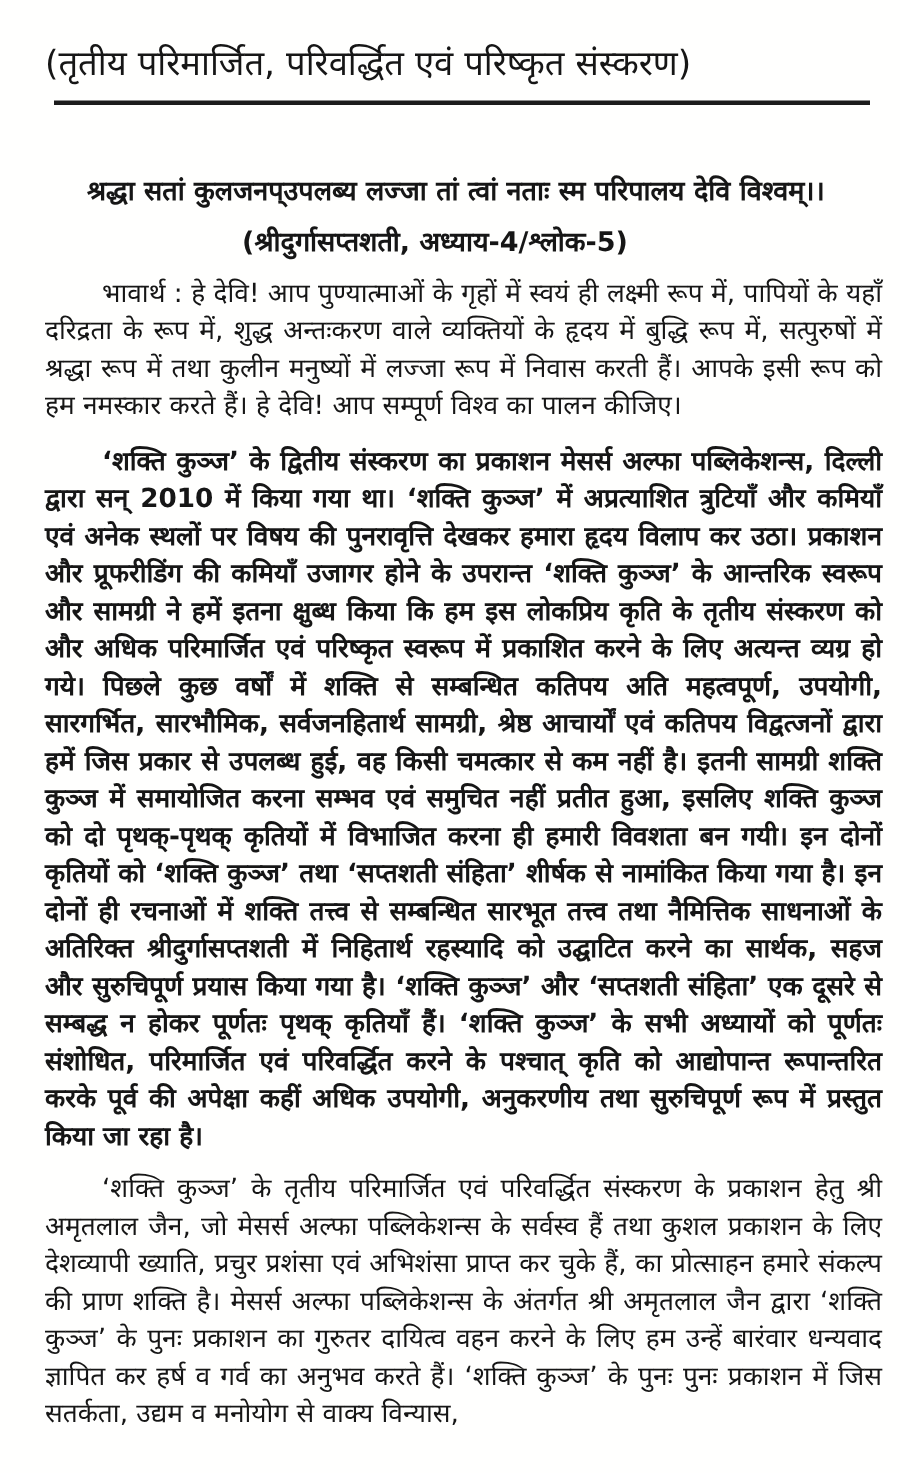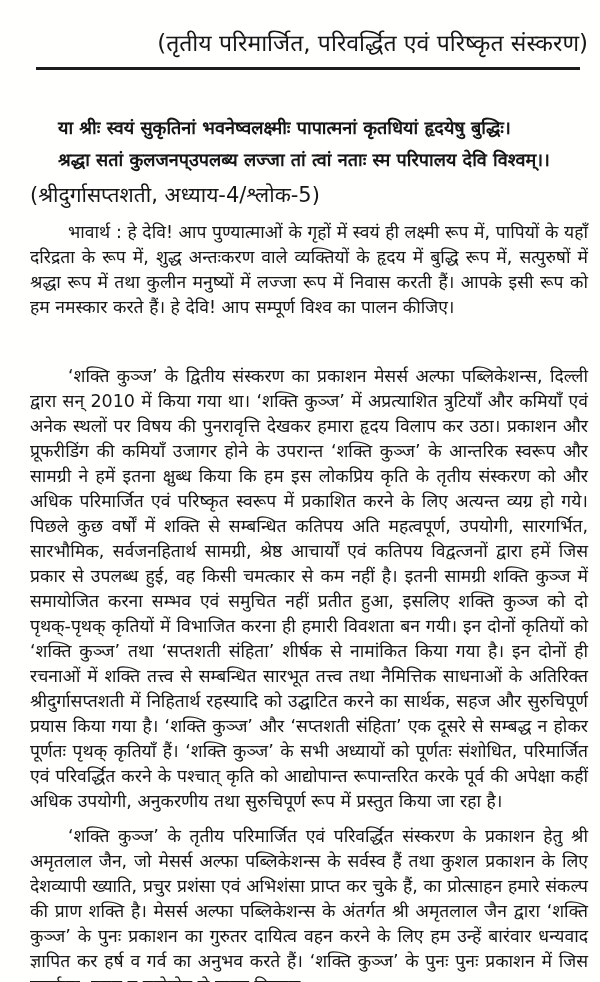--- a/index.html
+++ b/index.html
@@ -22,67 +22,66 @@
   .title {
     margin: 0;
     text-align: center;
     font-size: 44px;
     line-height: 52px;
     font-weight: 700;
     letter-spacing: 1px;
   }
   .subtitle {
     margin-top: 6px;
-    text-align: right;
+    text-align: left;
     font-size: 23px;
     line-height: 30px;
     font-weight: 400;
   }
   .rule {
     border: none;
     border-top: 3px solid #1c1c1c;
     margin: 9px 8px 0 6px;
   }
   .verse {
     margin: 42px 0 0 28px;
     font-weight: 700;
     font-size: 18px;
     line-height: 32px;
     white-space: nowrap;
   }
   .verse-attribution {
     margin: 4px 38px 0 0;
-    text-align: left;
-    font-weight: 400;
-    font-size: 21px;
+    text-align: center;
+    font-weight: 700;
+    font-size: 18px;
   }
   .para {
     margin: 0;
     font-size: 17.5px;
     line-height: 25px;
     text-align: justify;
     text-indent: 38px;
   }
   .para-meaning { margin-top: 12px; }
-  .para-body-1  { margin-top: 44px; }
+  .para-body-1  { margin-top: 12px; font-weight: bold; }
   .para-body-2  { margin-top: 10px; }
   .bold { font-weight: 400; }
 </style>
 </head>
 <body>
 
 <div class="page">
 
 
   <div class="subtitle">(तृतीय परिमार्जित, परिवर्द्धित एवं परिष्कृत संस्करण)</div>
 
   <hr class="rule">
 
   <div class="verse">
-    <div class="verse-line">या श्रीः स्वयं सुकृतिनां भवनेष्वलक्ष्मीः पापात्मनां कृतधियां हृदयेषु बुद्धिः।</div>
     <div class="verse-line">श्रद्धा सतां कुलजनप्उपलब्य लज्जा तां त्वां नताः स्म परिपालय देवि विश्वम्।।</div>
   </div>
 
   <div class="verse-attribution">(श्रीदुर्गासप्तशती, अध्याय-4/श्लोक-5)</div>
 
   <p class="para para-meaning"><span class="bold">भावार्थ :</span> <span>हे देवि! आप पुण्यात्माओं के गृहों में स्वयं ही लक्ष्मी रूप में, पापियों के यहाँ दरिद्रता के रूप में, शुद्ध अन्तःकरण वाले व्यक्तियों के हृदय में बुद्धि रूप में, सत्पुरुषों में श्रद्धा रूप में तथा कुलीन मनुष्यों में लज्जा रूप में निवास करती हैं। आपके इसी रूप को हम नमस्कार करते हैं। हे देवि! आप सम्पूर्ण विश्व का पालन कीजिए।</span></p>
 
   <p class="para para-body-1">‘शक्ति कुञ्ज’ के द्वितीय संस्करण का प्रकाशन मेसर्स अल्फा पब्लिकेशन्स, दिल्ली द्वारा सन् 2010 में किया गया था। ‘शक्ति कुञ्ज’ में अप्रत्याशित त्रुटियाँ और कमियाँ एवं अनेक स्थलों पर विषय की पुनरावृत्ति देखकर हमारा हृदय विलाप कर उठा। प्रकाशन और प्रूफरीडिंग की कमियाँ उजागर होने के उपरान्त ‘शक्ति कुञ्ज’ के आन्तरिक स्वरूप और सामग्री ने हमें इतना क्षुब्ध किया कि हम इस लोकप्रिय कृति के तृतीय संस्करण को और अधिक परिमार्जित एवं परिष्कृत स्वरूप में प्रकाशित करने के लिए अत्यन्त व्यग्र हो गये। पिछले कुछ वर्षों में शक्ति से सम्बन्धित कतिपय अति महत्वपूर्ण, उपयोगी, सारगर्भित, सारभौमिक, सर्वजनहितार्थ सामग्री, श्रेष्ठ आचार्यों एवं कतिपय विद्वत्जनों द्वारा हमें जिस प्रकार से उपलब्ध हुई, वह किसी चमत्कार से कम नहीं है। इतनी सामग्री शक्ति कुञ्ज में समायोजित करना सम्भव एवं समुचित नहीं प्रतीत हुआ, इसलिए शक्ति कुञ्ज को दो पृथक्-पृथक् कृतियों में विभाजित करना ही हमारी विवशता बन गयी। इन दोनों कृतियों को ‘शक्ति कुञ्ज’ तथा ‘सप्तशती संहिता’ शीर्षक से नामांकित किया गया है। इन दोनों ही रचनाओं में शक्ति तत्त्व से सम्बन्धित सारभूत तत्त्व तथा नैमित्तिक साधनाओं के अतिरिक्त श्रीदुर्गासप्तशती में निहितार्थ रहस्यादि को उद्घाटित करने का सार्थक, सहज और सुरुचिपूर्ण प्रयास किया गया है। ‘शक्ति कुञ्ज’ और ‘सप्तशती संहिता’ एक दूसरे से सम्बद्ध न होकर पूर्णतः पृथक् कृतियाँ हैं। ‘शक्ति कुञ्ज’ के सभी अध्यायों को पूर्णतः संशोधित, परिमार्जित एवं परिवर्द्धित करने के पश्चात् कृति को आद्योपान्त रूपान्तरित करके पूर्व की अपेक्षा कहीं अधिक उपयोगी, अनुकरणीय तथा सुरुचिपूर्ण रूप में प्रस्तुत किया जा रहा है।</p>
 
   <p class="para para-body-2">‘शक्ति कुञ्ज’ के तृतीय परिमार्जित एवं परिवर्द्धित संस्करण के प्रकाशन हेतु श्री अमृतलाल जैन, जो मेसर्स अल्फा पब्लिकेशन्स के सर्वस्व हैं तथा कुशल प्रकाशन के लिए देशव्यापी ख्याति, प्रचुर प्रशंसा एवं अभिशंसा प्राप्त कर चुके हैं, का प्रोत्साहन हमारे संकल्प की प्राण शक्ति है। मेसर्स अल्फा पब्लिकेशन्स के अंतर्गत श्री अमृतलाल जैन द्वारा ‘शक्ति कुञ्ज’ के पुनः प्रकाशन का गुरुतर दायित्व वहन करने के लिए हम उन्हें बारंवार धन्यवाद ज्ञापित कर हर्ष व गर्व का अनुभव करते हैं। ‘शक्ति कुञ्ज’ के पुनः पुनः प्रकाशन में जिस सतर्कता, उद्यम व मनोयोग से वाक्य विन्यास,</p>

